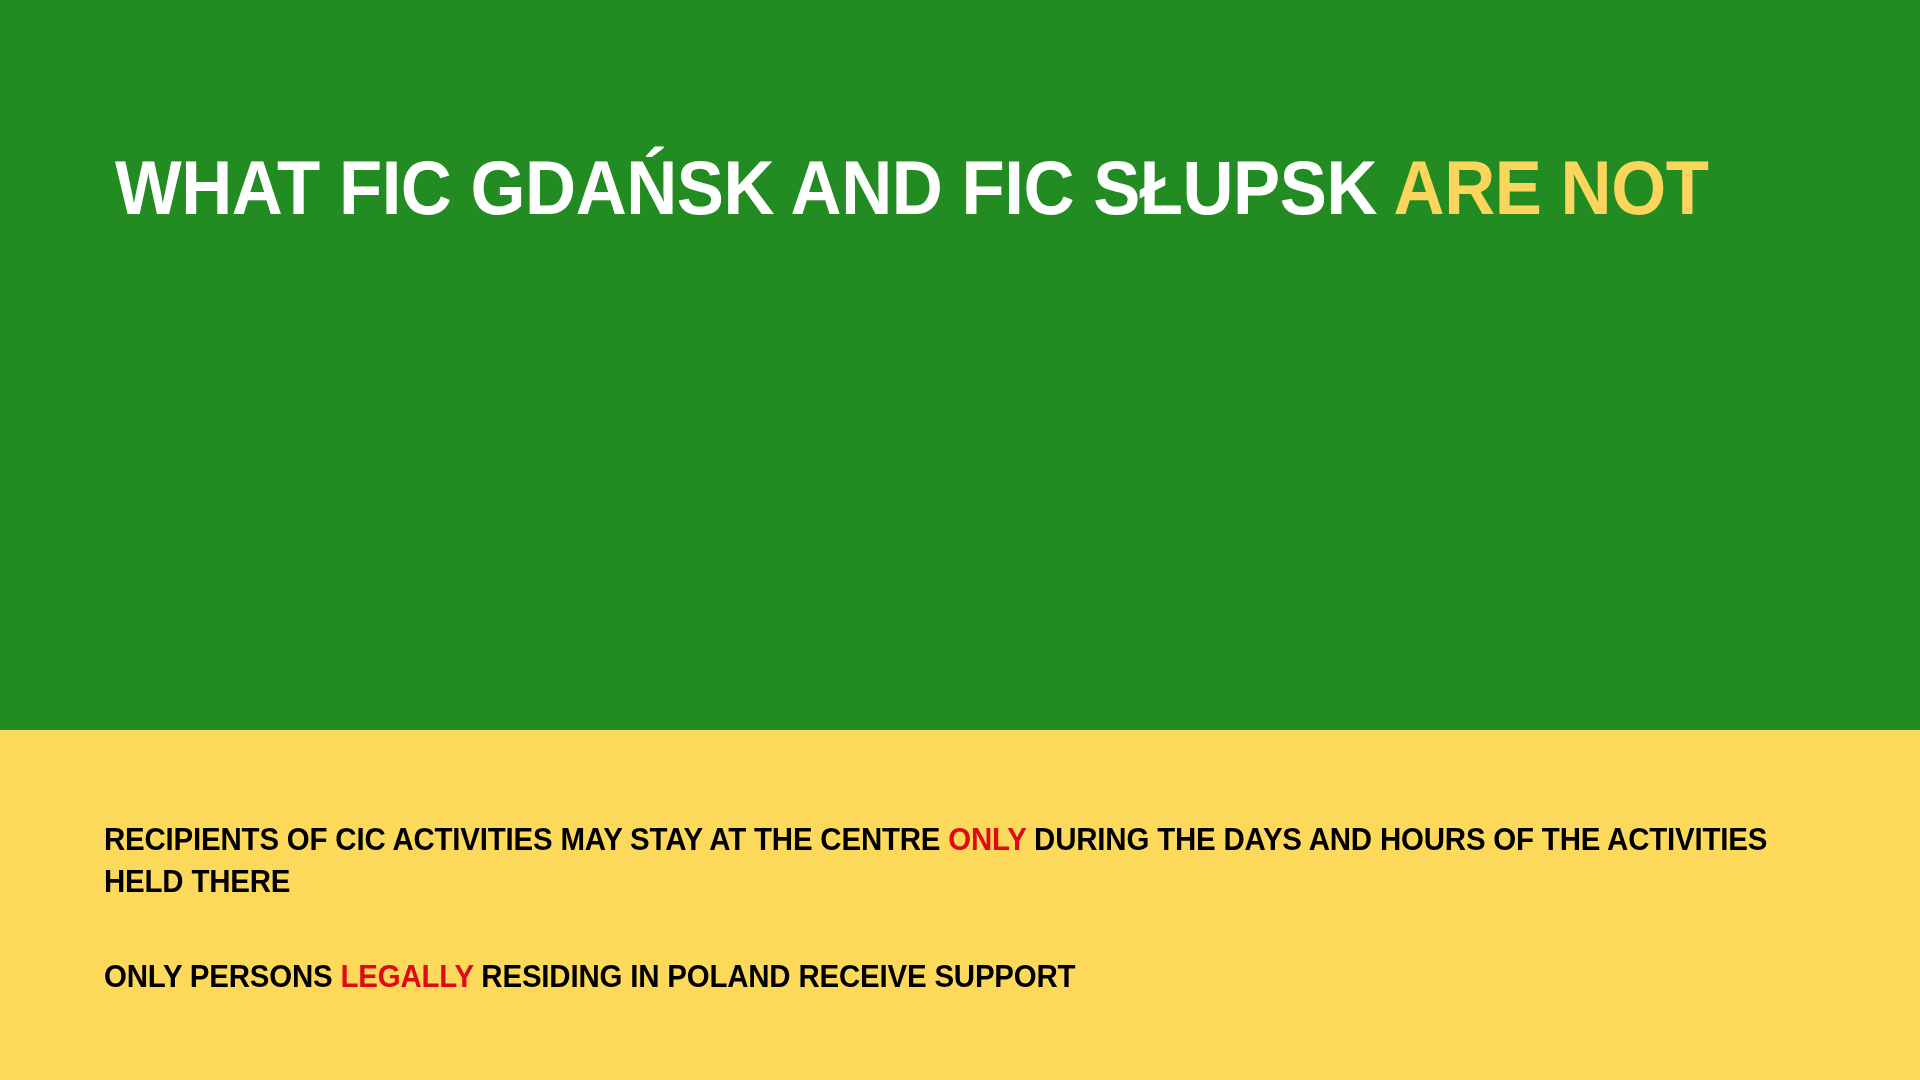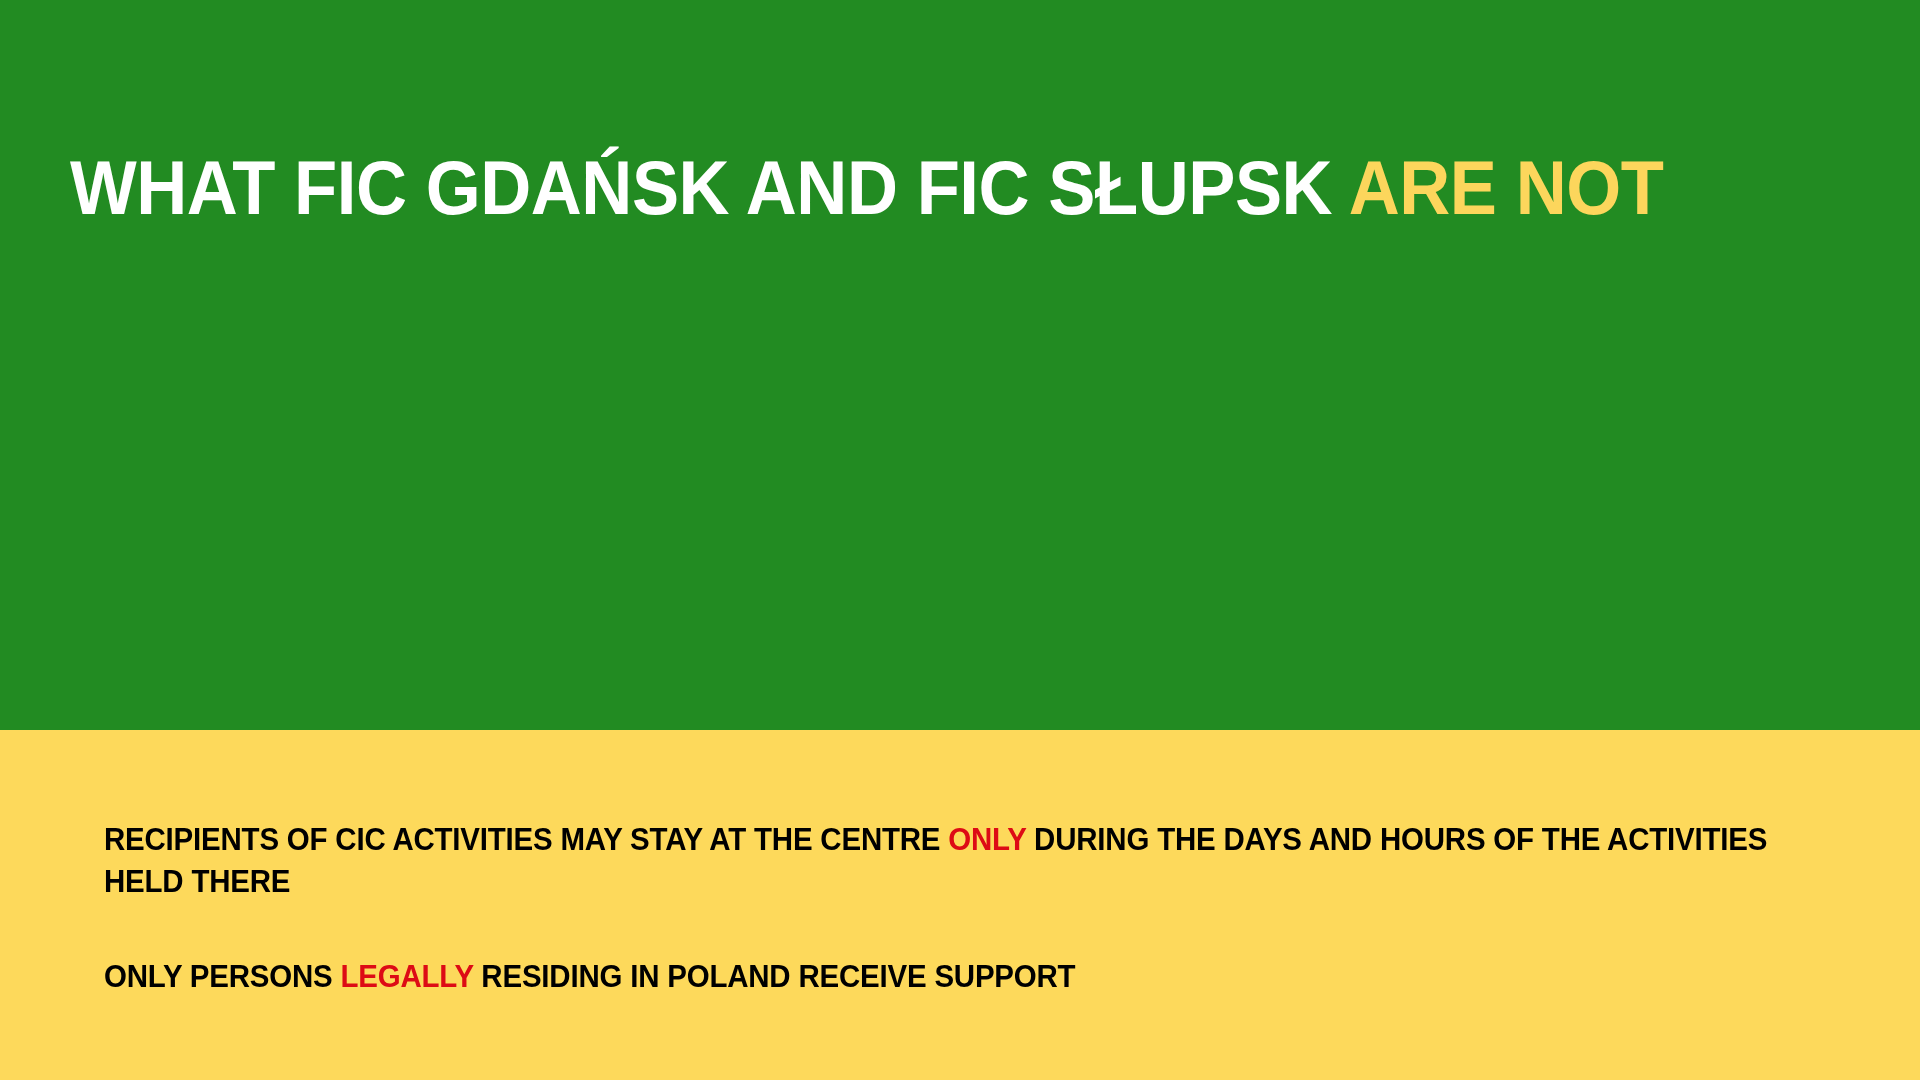--- a/index.html
+++ b/index.html
@@ -24,20 +24,21 @@
   }
 
   
   .green-panel {
     background: #228B22;
     height: 730px;
     flex: 0 0 730px;
     position: relative;
     box-sizing: border-box;
     padding: 0 92px;
+    text-align: center;
   }
 
   .headline {
     position: absolute;
     left: 70px;
     top: 100px;
     right: 40px;
     font-size: 76px;
     line-height: 0.98;
     font-weight: 700;

